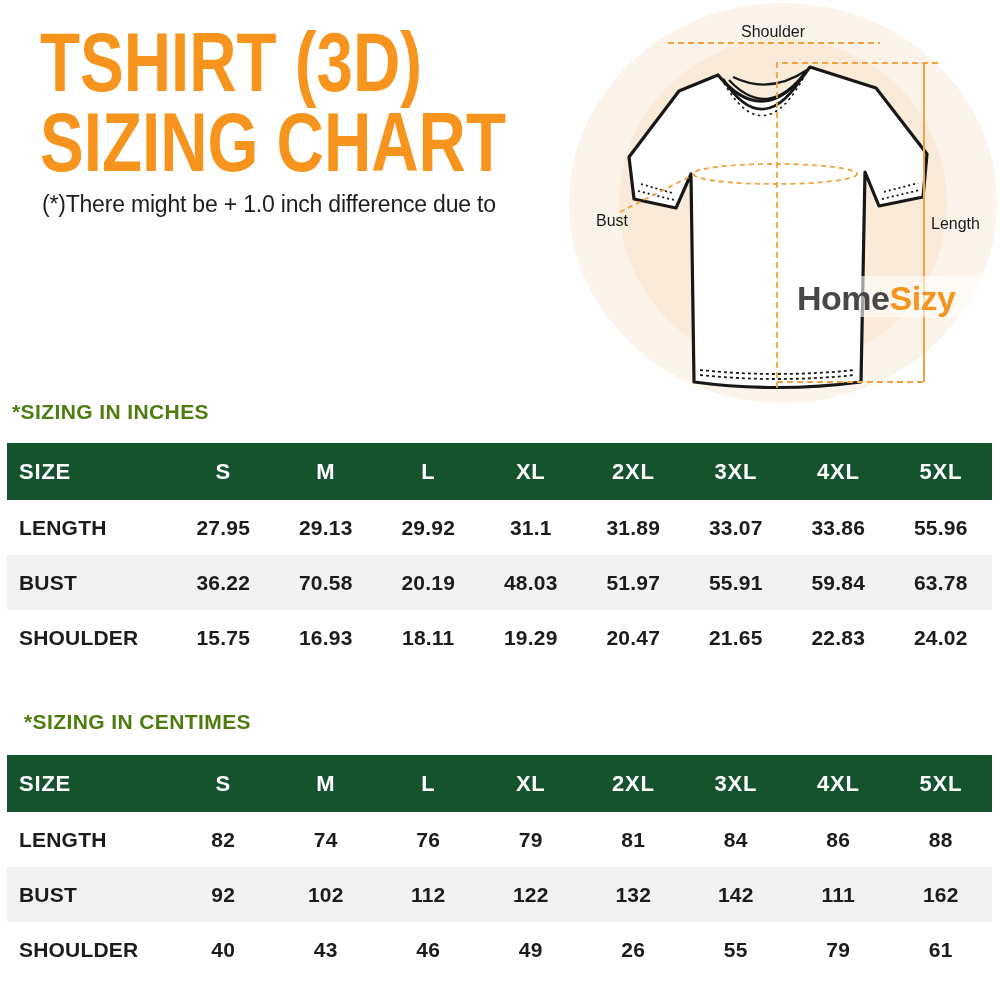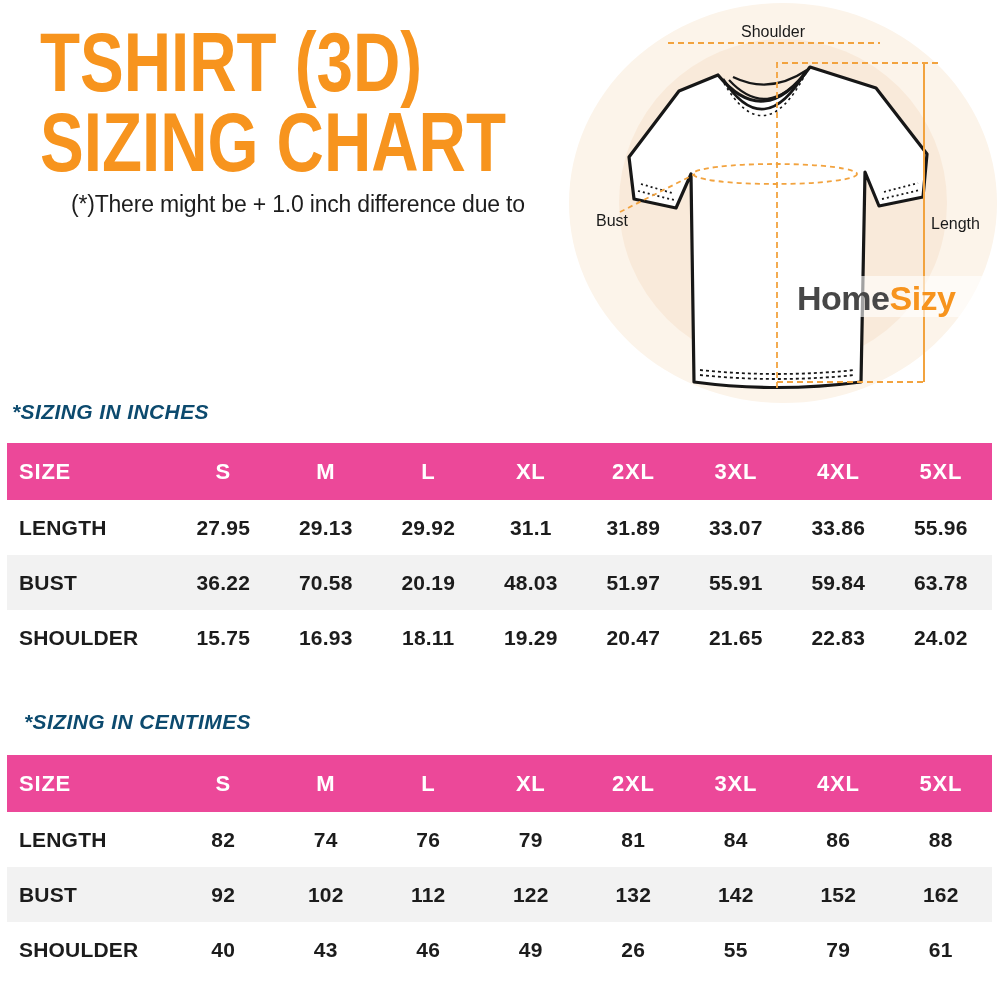--- a/index.html
+++ b/index.html
@@ -9,43 +9,43 @@
   }
   
   .title{
     position:absolute;left:40px;top:22px;z-index:3;
     color:#F7941E;font-weight:bold;font-size:84px;line-height:80px;
     letter-spacing:0px;transform:scaleX(0.78);transform-origin:left top;
     white-space:nowrap;
   }
   .disclaimer{
     position:absolute;left:42px;top:190px;z-index:3;
-    color:#1d1d1d;font-size:23px;line-height:28px;letter-spacing:-0.2px;margin-left:29px;
+    color:#1d1d1d;font-size:23px;line-height:28px;letter-spacing:-0.2px;
   }
   
   .diagram{position:absolute;left:0;top:0;width:1000px;height:405px;z-index:1;}
   
   .section-heading{
-    position:absolute;left:12px;z-index:3;color:#0c4a6e;
-    font-size:21px;font-weight:bold;letter-spacing:0.4px;white-space:nowrap;font-style:italic;
+    position:absolute;left:12px;z-index:3;color:#4d7c0f;
+    font-size:21px;font-weight:bold;letter-spacing:0.4px;white-space:nowrap;
   }
   #heading-inches{top:400px;}
   #heading-cm{top:710px;margin-left:12px;}
   table.size-table{
     position:absolute;left:7px;width:985px;z-index:2;
     border-collapse:collapse;table-layout:fixed;
   }
   #table-inches{top:443px;}
   #table-cm{top:755px;}
   table.size-table col.col-label{width:165px;}
   table.size-table th, table.size-table td{
     padding:0;margin:0;border:0;vertical-align:middle;text-align:center;
     font-size:21px;white-space:nowrap;
   }
-  table.size-table thead tr{height:57px;background:#ec4899;}
+  table.size-table thead tr{height:57px;background:#14532d;}
   table.size-table thead th{
     color:#ffffff;font-weight:bold;font-size:22px;letter-spacing:0.8px;
   }
   table.size-table thead th:first-child,
   table.size-table tbody td.row-label{text-align:left;padding-left:12px;}
   table.size-table tbody tr{height:55px;background:#ffffff;}
   table.size-table tbody tr:nth-child(even){background:#F2F2F2;}
   table.size-table tbody td{color:#1c1c1c;font-weight:bold;letter-spacing:0.2px;}
 </style>
 </head>
@@ -200,21 +200,21 @@
           <td>88</td>
         </tr>
         <tr>
           <td class="row-label">BUST</td>
           <td>92</td>
           <td>102</td>
           <td>112</td>
           <td>122</td>
           <td>132</td>
           <td>142</td>
-          <td>152</td>
+          <td>111</td>
           <td>162</td>
         </tr>
         <tr>
           <td class="row-label">SHOULDER</td>
           <td>40</td>
           <td>43</td>
           <td>46</td>
           <td>49</td>
           <td>26</td>
           <td>55</td>

